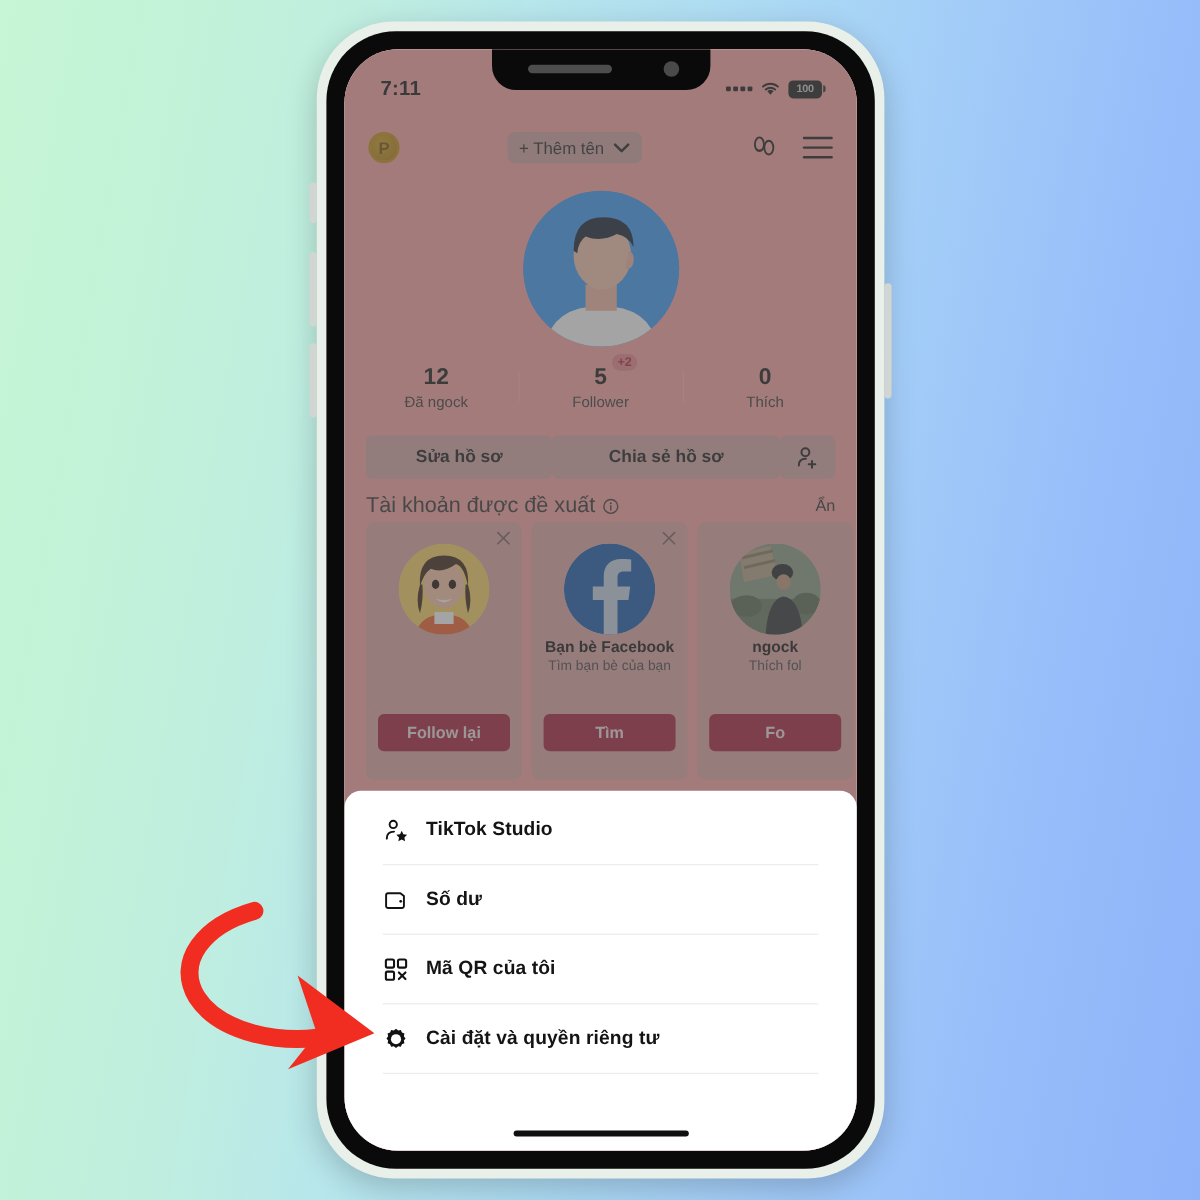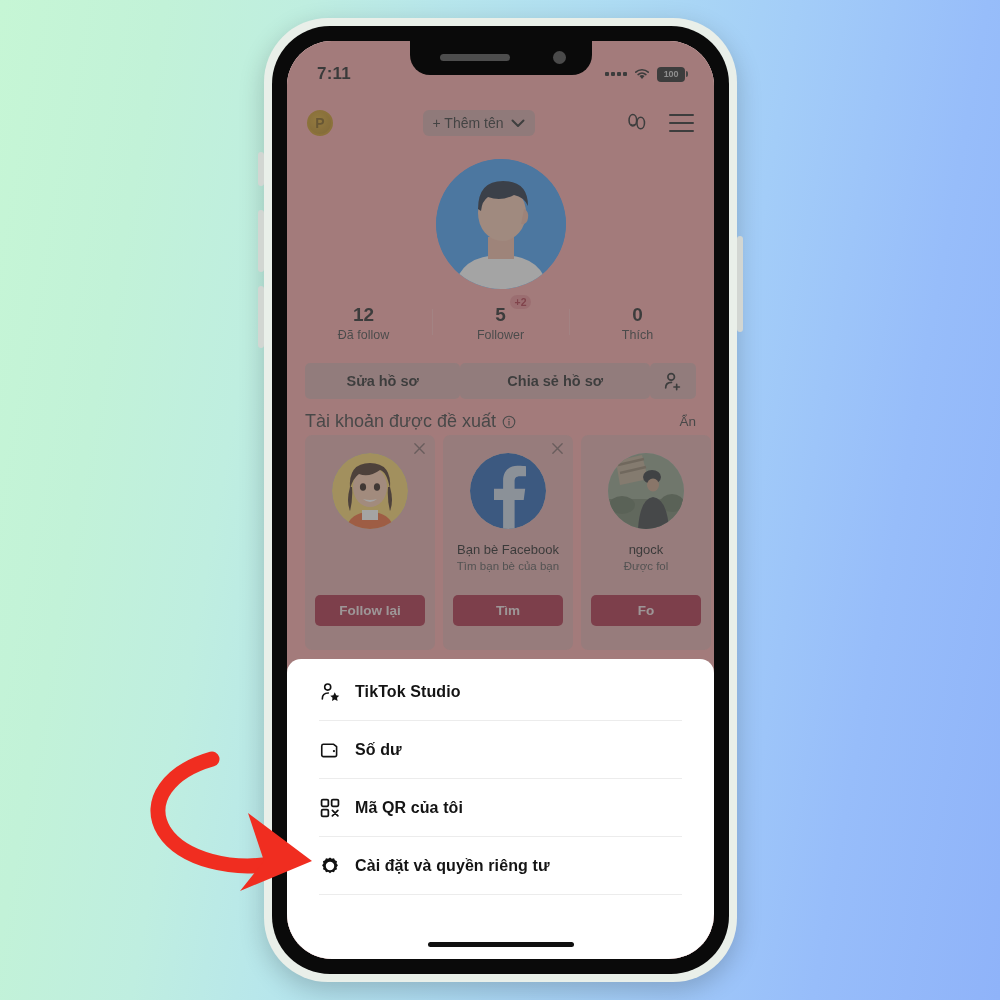--- a/index.html
+++ b/index.html
@@ -153,21 +153,21 @@
   .sugg-card{
     width:130px; flex:0 0 130px; height:215px;
     background:rgba(168,168,168,.30); border-radius:7px;
     position:relative; display:flex; flex-direction:column; align-items:center;
     padding-top:18px;
   }
   .card-x{
     position:absolute; top:7px; right:9px; width:13px;height:13px; opacity:.55;
   }
   .card-av{width:76px;height:76px;border-radius:50%;overflow:hidden;background:#b9b9b9;}
-  .card-name{margin-top:13px;font-size:13px;font-weight:400;color:#141414;white-space:nowrap;}
+  .card-name{margin-top:2px;font-size:13px;font-weight:700;color:#141414;white-space:nowrap;}
   .card-sub{margin-top:3px;font-size:11.5px;color:#4a4a4a;white-space:nowrap;}
   .card-btn{
     position:absolute; bottom:24px; left:10px; right:10px; height:31px;
     background:#a8213b; border-radius:5px;
     display:flex;align-items:center;justify-content:center;
     color:#f0dfe2; font-size:13.5px; font-weight:600;
   }
 
   
   .sheet{
@@ -260,21 +260,21 @@
         <path d="M52 78 h26 v22 h-26 Z" fill="#f2b9a3"></path>
         <ellipse cx="66" cy="54" rx="24" ry="28" fill="#f7c5ad"></ellipse>
         <path d="M42 50 q0 -28 25 -28 q25 0 25 25 q-4 -9 -14 -11 q-13 7 -26 2 q-6 4 -7 14 Z" fill="#182336"></path>
         <path d="M88 50 q5 2 4 9 q-1 7 -7 6 Z" fill="#f0b79f"></path>
       </svg>
     </div>
 
     <div class="stats">
       <div class="stat">
         <div class="num">12</div>
-        <div class="lab">Đã follow</div>
+        <div class="lab">Đã ngock</div>
       </div>
       <div class="stat-sep"></div>
       <div class="stat">
         <div class="plus">+2</div>
         <div class="num">5</div>
         <div class="lab">Follower</div>
       </div>
       <div class="stat-sep"></div>
       <div class="stat">
         <div class="num">0</div>
@@ -352,21 +352,21 @@
             <path d="M8 8 L34 2 L40 26 L12 32 Z" fill="#b9a489"></path>
             <path d="M10 12 L36 6 M12 20 L38 14" stroke="#8c7a63" stroke-width="2.4"></path>
             <ellipse cx="14" cy="52" rx="13" ry="9" fill="#5c6d54"></ellipse>
             <ellipse cx="64" cy="50" rx="12" ry="9" fill="#5c6d54"></ellipse>
             <ellipse cx="44" cy="24" rx="9" ry="7" fill="#23262b"></ellipse>
             <ellipse cx="45" cy="32" rx="6" ry="6.5" fill="#c49a7d"></ellipse>
             <path d="M30 76 q2 -30 15 -32 q14 2 16 32 Z" fill="#2f3337"></path>
           </svg>
         </div>
         <div class="card-name">ngock</div>
-        <div class="card-sub">Được fol</div>
+        <div class="card-sub">Thích fol</div>
         <div class="card-btn">Fo</div>
       </div>
     </div>
 
     <div class="dim-veil"></div>
   </div>
 
   <div class="sheet">
 
     <div class="sheet-item">

